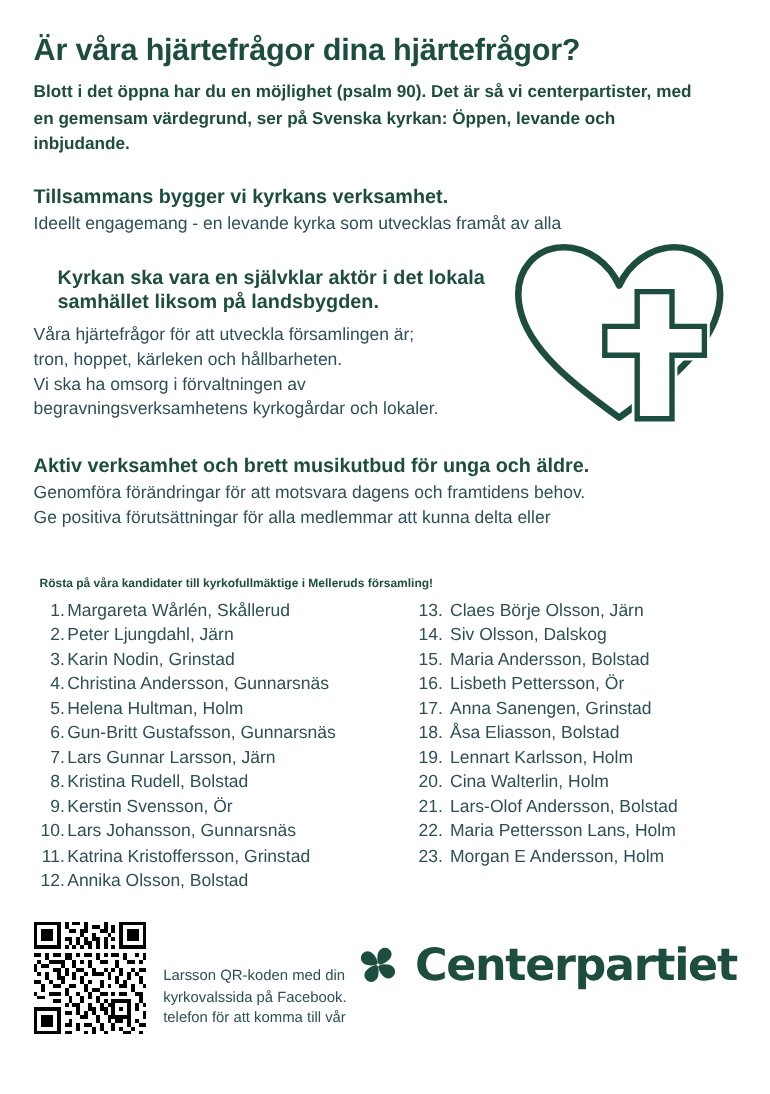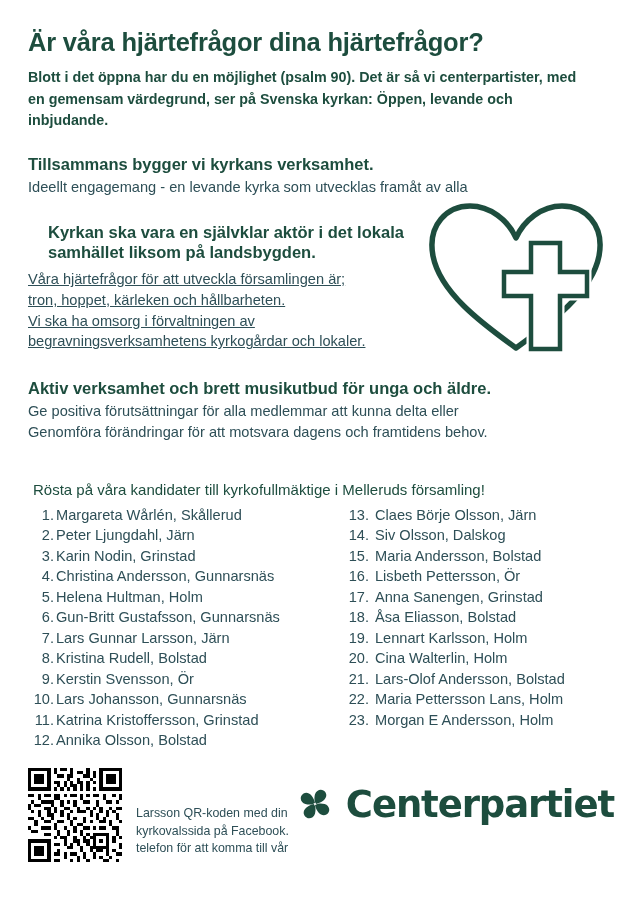--- a/index.html
+++ b/index.html
@@ -63,40 +63,40 @@
     font-size: 14.6px;
     line-height: 1.42;
     margin: 3px 0 0 0;
   }
   .sec-body.narrow {
     max-width: 380px;
   }
   .sec-body .ln { display: block; }
 
   #section-local { margin-top: 24px; }
-  #section-local .sec-body { margin-top: 7px; text-decoration: underline; }
+  #section-local .sec-body { margin-top: 7px; }
   #section-activity { margin-top: 26px; }
 
   
   .emblem {
     position: absolute;
     right: 26px;
     top: 200px;
     width: 196px;
     height: 155px;
   }
 
   
   .candidates {
     margin-top: 38px;
   }
   .cand-title {
     color: #1d4d3e;
-    font-size: 15px;
-    font-weight: normal;
+    font-size: 10px;
+    font-weight: bold;
     margin: 0 0 7px 5px;
   }
   .cand-cols {
     display: flex;
     align-items: flex-start;
   }
   .cand-col {
     width: 50%;
     box-sizing: border-box;
   }
@@ -202,22 +202,22 @@
                C 164 6, 185 24, 179 56
                C 172 92, 132 122, 96 148 Z" fill="none" stroke="#1d4d3e" stroke-width="5.5" stroke-linejoin="round"></path>
       <path d="M111 43 H140 V72 H167 V96 H140 V149 H111 V96 H84 V72 H111 Z" fill="#ffffff" stroke="#ffffff" stroke-width="9"></path>
       <path d="M111 43 H140 V72 H167 V96 H140 V149 H111 V96 H84 V72 H111 Z" fill="none" stroke="#1d4d3e" stroke-width="4.5" stroke-linejoin="miter"></path>
     </svg>
   </div>
 
   <div class="section" id="section-activity">
     <h2 class="sec-head">Aktiv verksamhet och brett musikutbud för unga och äldre.</h2>
     <p class="sec-body">
+      <span class="ln">Genomföra förändringar för att motsvara dagens och framtidens behov.</span>
       <span class="ln">Ge positiva förutsättningar för alla medlemmar att kunna delta eller</span>
-      <span class="ln">Genomföra förändringar för att motsvara dagens och framtidens behov.</span>
     </p>
   </div>
 
   <div class="candidates">
     <h2 class="cand-title">Rösta på våra kandidater till kyrkofullmäktige i Melleruds församling!</h2>
     <div class="cand-cols">
       <div class="cand-col left">
         <div class="cand-row">
             <span class="cand-num">1.</span>
             <span class="cand-name">Margareta Wårlén, Skållerud</span>

